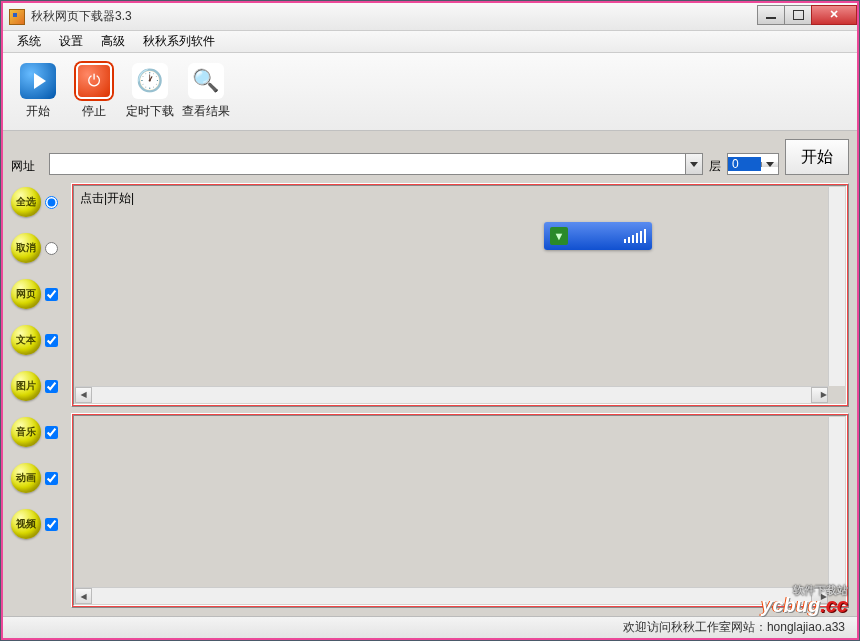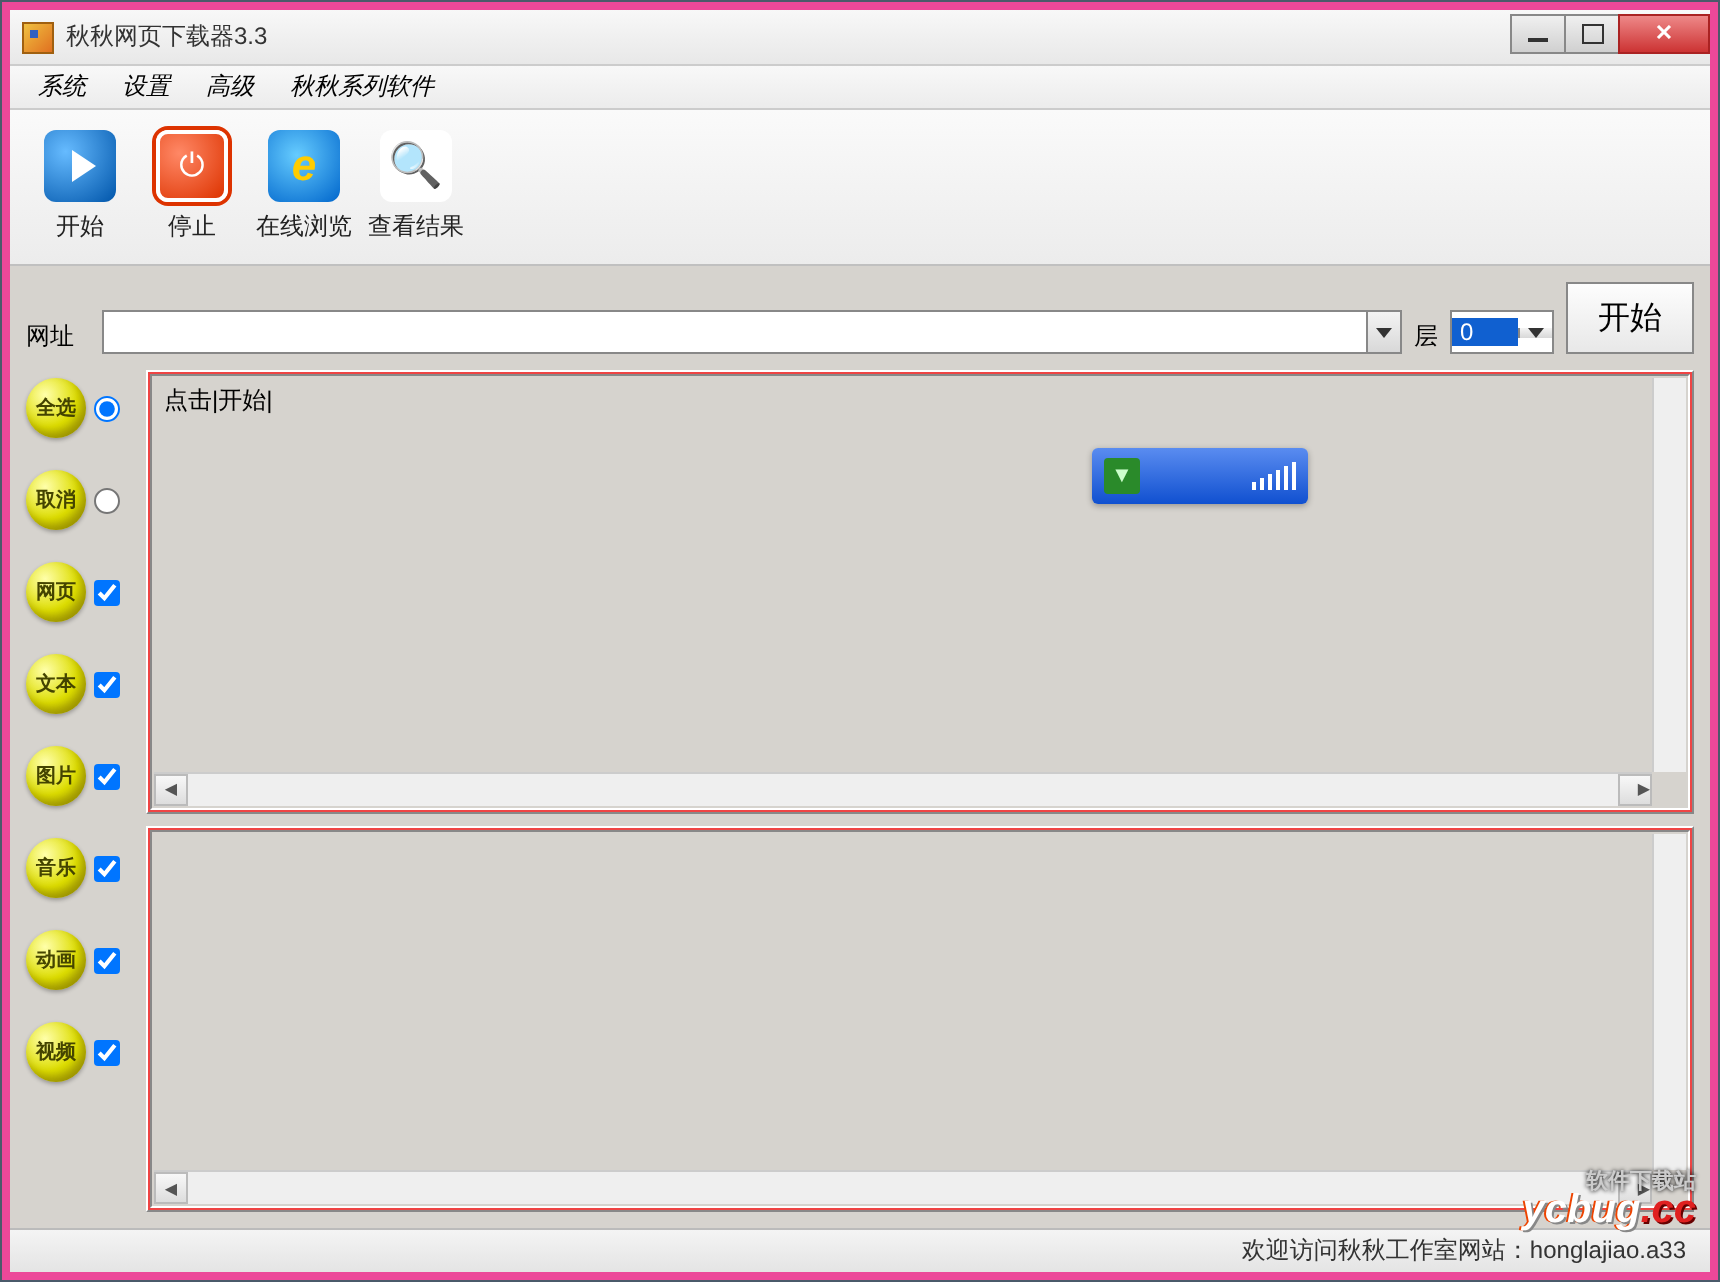--- a/index.html
+++ b/index.html
@@ -1,31 +1,31 @@
 <!DOCTYPE html>
 <html><head>
 <meta charset="utf-8">
 <style>
 * { box-sizing: border-box; margin: 0; padding: 0; }
 body { font-family: "Microsoft YaHei", SimSun, Arial, sans-serif; font-size: 12px; background: #4a5a6a; width: 860px; height: 641px; overflow: hidden; position: relative; }
-.window { width: 858px; height: 639px; background: #fff; border: 4px solid #ec4899; margin: 1px; display: flex; flex-direction: column; }
+.window { width: 858px; height: 639px; background: #fff; border: 2px solid #ec4899; margin: 1px; display: flex; flex-direction: column; }
 
 .titlebar { height: 28px; background: linear-gradient(#f8f8f8,#e8e8e8); display: flex; align-items: center; padding-left: 6px; border-bottom: 1px solid #ccc; }
 .titlebar .appicon { width: 16px; height: 16px; background: linear-gradient(135deg,#f0c040,#e07020); border: 1px solid #a06010; margin-right: 6px; position: relative; }
 .titlebar .appicon::after { content: ""; position: absolute; left: 3px; top: 3px; width: 4px; height: 4px; background: #3060c0; }
 .titlebar .title { flex: 1; font-size: 12px; color: #333; }
 .winbtns { display: flex; height: 20px; margin-top: -4px; }
 .winbtn { width: 28px; height: 20px; background: linear-gradient(#f0f0f0,#d0d0d0); border: 1px solid #888; display: flex; align-items: center; justify-content: center; margin-left: -1px; }
 .winbtn.min::after { content: ""; width: 10px; height: 2px; background: #333; margin-top: 6px; }
 .winbtn.max::after { content: ""; width: 9px; height: 8px; border: 1px solid #333; }
 .winbtn.close { width: 46px; background: linear-gradient(#e88,#c33); border-color: #a22; }
 .winbtn.close::after { content: "✕"; color: #fff; font-size: 11px; font-weight: bold; }
 
 .menubar { height: 22px; background: linear-gradient(#f8f8f8,#ececec); border-bottom: 1px solid #ccc; display: flex; align-items: center; padding: 0 6px; gap: 2px; }
-.menuitem { padding: 3px 8px; cursor: default; font-style: italic; }
+.menuitem { padding: 3px 8px; cursor: default; }
 
 .toolbar { height: 78px; background: linear-gradient(#fafafa,#ececec); border-bottom: 1px solid #c0c0c0; display: flex; align-items: center; padding: 6px 10px; gap: 6px; }
 .tbtn { width: 50px; display: flex; flex-direction: column; align-items: center; gap: 4px; cursor: pointer; }
 .tbtn .ico { width: 36px; height: 36px; border-radius: 6px; display: flex; align-items: center; justify-content: center; }
 .tbtn .lbl { font-size: 12px; color: #222; }
 .ico-play { background: radial-gradient(circle at 30% 30%, #6bf, #05a); }
 .ico-play::after { content: ""; border-left: 12px solid #fff; border-top: 8px solid transparent; border-bottom: 8px solid transparent; margin-left: 3px; }
 .ico-stop { background: radial-gradient(circle at 30% 30%, #f86, #d30); border: 2px solid #fff; box-shadow: 0 0 0 2px #d30; width: 30px; height: 30px; border-radius: 4px; }
 .ico-stop::after { content: "⏻"; color: #fff; font-size: 16px; }
 .ico-batch { background: linear-gradient(#8c8,#484); position: relative; }
@@ -107,22 +107,22 @@
   <div class="toolbar">
     <div class="tbtn">
       <div class="ico ico-play"></div>
       <div class="lbl">开始</div>
     </div>
     <div class="tbtn">
       <div class="ico ico-stop"></div>
       <div class="lbl">停止</div>
     </div>
     <div class="tbtn">
-      <div class="ico ico-ie"></div>
-      <div class="lbl">在线浏览</div>
+      <div class="ico ico-timer"></div>
+      <div class="lbl">定时下载</div>
     </div>
     <div class="tbtn">
       <div class="ico ico-search"></div>
       <div class="lbl">查看结果</div>
     </div>
   </div>
 
   <div class="client">
 
     <div class="urlrow">

